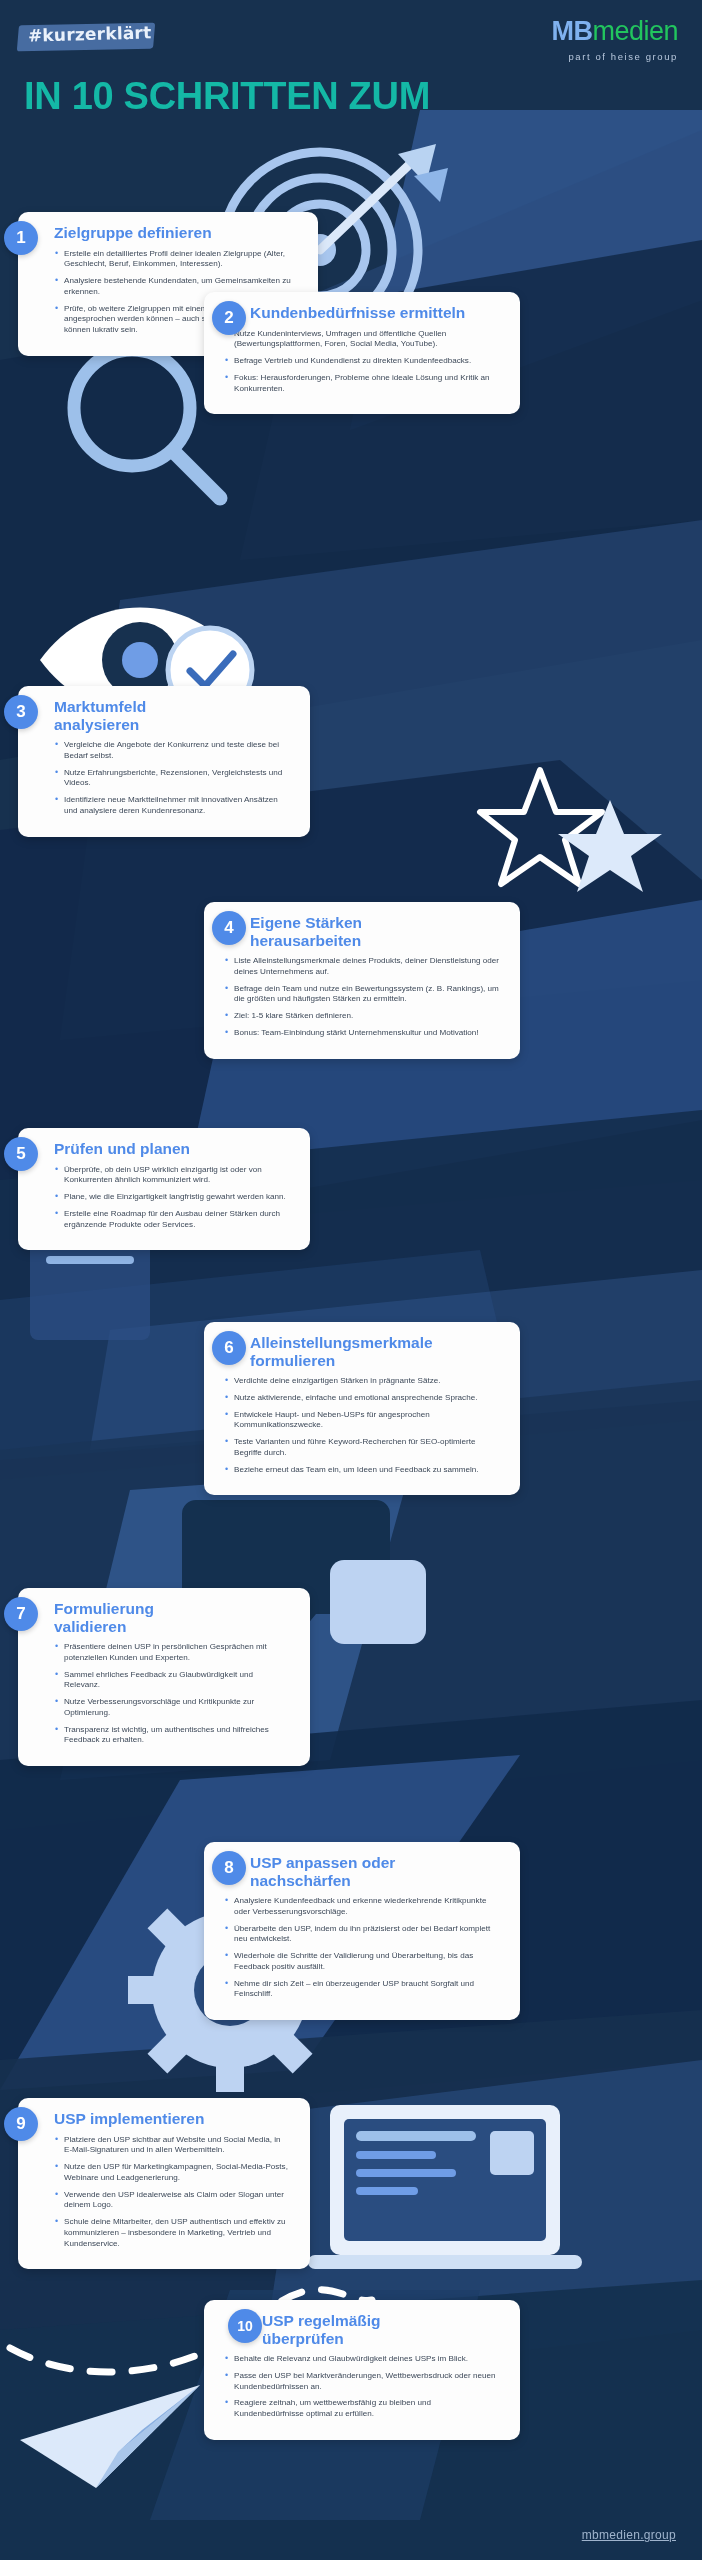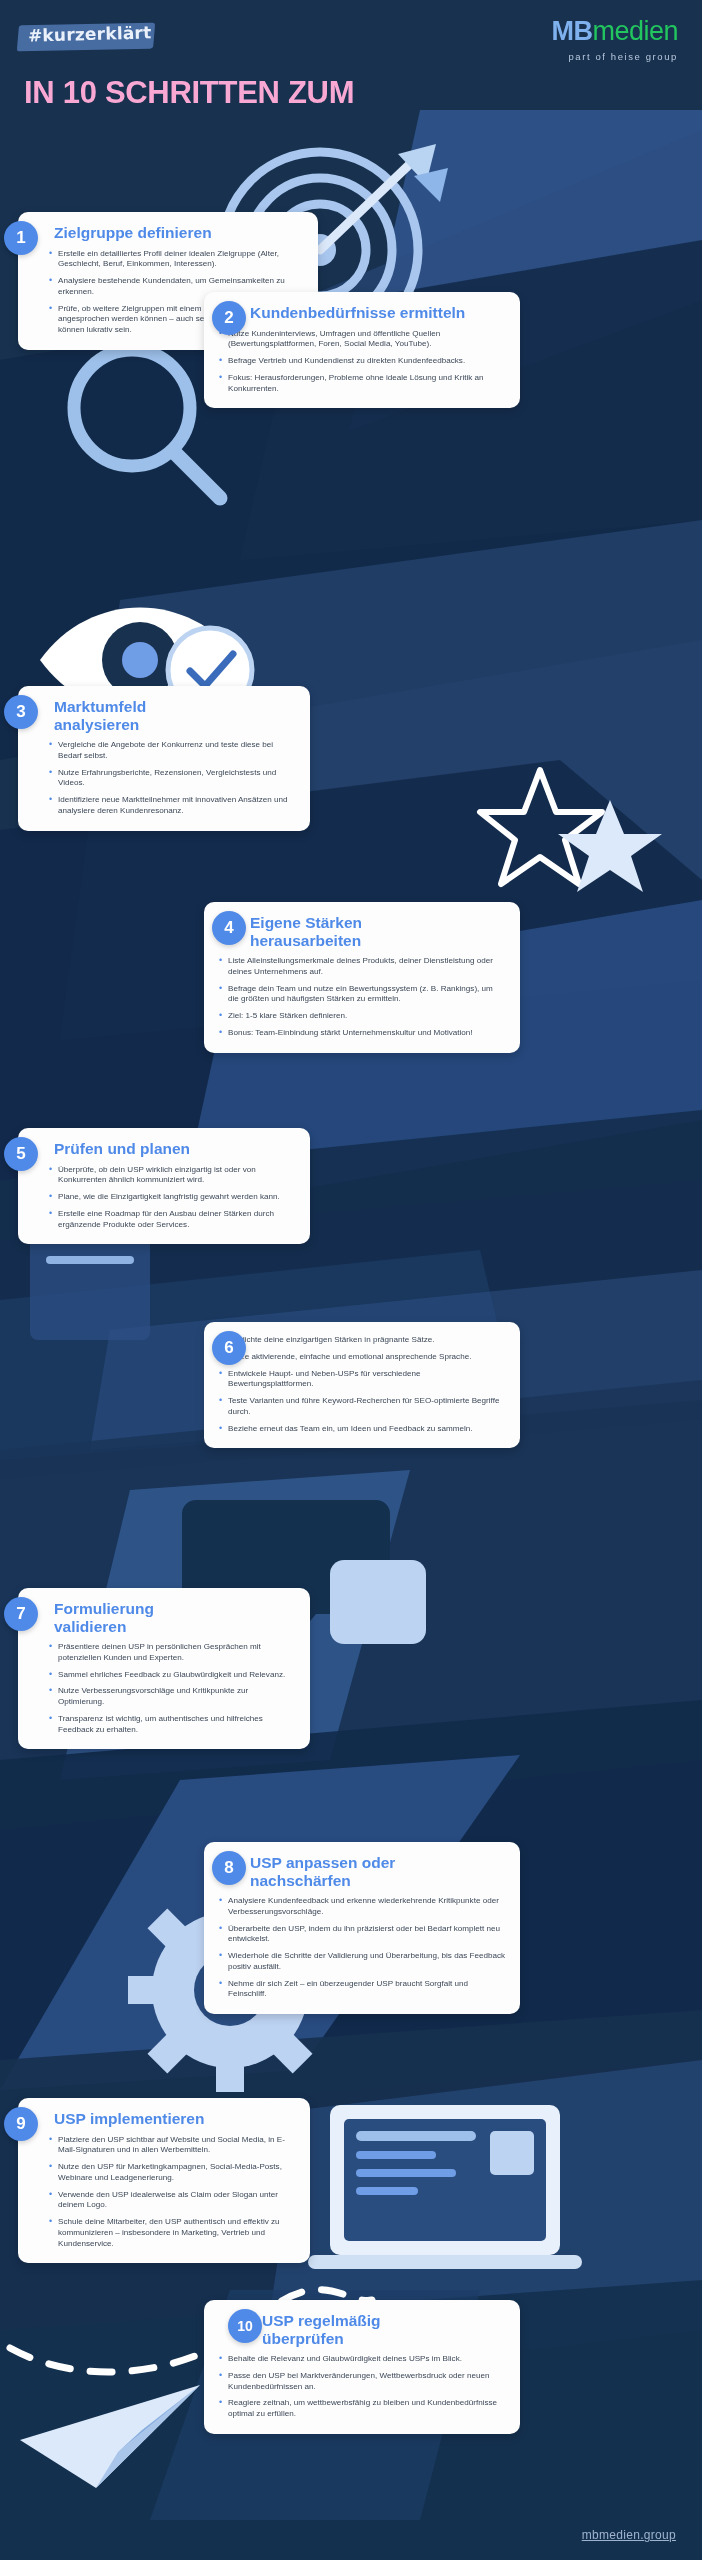--- a/index.html
+++ b/index.html
@@ -35,22 +35,22 @@
     font-family: "DejaVu Sans", sans-serif; padding: 2px 4px;
   }
   .logo { text-align: right; line-height: 1; }
   .logo-main { font-size: 27px; font-weight: 700; letter-spacing: -.5px; }
   .logo-mb { color: #7fb1ef; }
   .logo-medien { color: #22c55e; font-weight: 400; }
   .logo-sub { font-size: 9.5px; color: #b9c9de; letter-spacing: 1.6px; margin-top: 7px; }
 
   .main-title {
     margin-top: 14px;
-    font-size: 31px; font-weight: 700; line-height: 1.08; letter-spacing: -.3px;
-    color: #f9a8d4; text-transform: uppercase;
+    font-size: 38px; font-weight: 700; line-height: 1.08; letter-spacing: -.3px;
+    color: #14b8a6; text-transform: uppercase;
   }
 
   
   .card {
     position: absolute; z-index: 4;
     background: #fdfdfd;
     border-radius: 10px;
     padding: 12px 14px 13px 30px;
     box-shadow: 0 3px 10px rgba(0,0,0,.18);
   }
@@ -63,21 +63,21 @@
     display: flex; align-items: center; justify-content: center;
     left: -14px; top: 9px;
     box-shadow: 0 2px 5px rgba(0,0,0,.18);
     z-index: 6;
   }
   .card-title {
     color: #4f8ae8; font-size: 15.5px; font-weight: 700; line-height: 1.13;
     margin-bottom: 7px; margin-left: 6px;
   }
   .card.right-num .card-title { margin-left: 24px; }
-  ul.bullets { list-style: none; margin: 1px; padding: 0; }
+  ul.bullets { list-style: none; margin: 7px; padding: 0; }
   ul.bullets li {
     position: relative; padding-left: 9px; margin-bottom: 6px;
     color: #3c4858; font-size: 8.1px; line-height: 1.33;
   }
   ul.bullets li:last-child { margin-bottom: 0; }
   ul.bullets li::before {
     content: "•"; position: absolute; left: 0; top: -1px; color: #4f8ae8; font-size: 9px;
   }
 
   .footer {
@@ -264,24 +264,25 @@
   <div class="card-title">Prüfen und planen</div>
   <ul class="bullets">
     <li>Überprüfe, ob dein USP wirklich einzigartig ist oder von Konkurrenten ähnlich kommuniziert wird.</li>
     <li>Plane, wie die Einzigartigkeit langfristig gewahrt werden kann.</li>
     <li>Erstelle eine Roadmap für den Ausbau deiner Stärken durch ergänzende Produkte oder Services.</li>
   </ul>
 </div>
 
 <div class="card right-num" style="left:204px; top:1322px; width:316px;">
   <div class="num-badge" style="left:8px;">6</div>
+  <div class="card-title" style="margin-left:32px;">Alleinstellungsmerkmale formulieren</div>
   <ul class="bullets">
     <li>Verdichte deine einzigartigen Stärken in prägnante Sätze.</li>
     <li>Nutze aktivierende, einfache und emotional ansprechende Sprache.</li>
-    <li>Entwickele Haupt- und Neben-USPs für verschiedene Bewertungsplattformen.</li>
+    <li>Entwickele Haupt- und Neben-USPs für angesprochen Kommunikationszwecke.</li>
     <li>Teste Varianten und führe Keyword-Recherchen für SEO-optimierte Begriffe durch.</li>
     <li>Beziehe erneut das Team ein, um Ideen und Feedback zu sammeln.</li>
   </ul>
 </div>
 
 <div class="card" style="left:18px; top:1588px; width:292px;">
   <div class="num-badge">7</div>
   <div class="card-title" style="width:150px;">Formulierung validieren</div>
   <ul class="bullets">
     <li>Präsentiere deinen USP in persönlichen Gesprächen mit potenziellen Kunden und Experten.</li>

